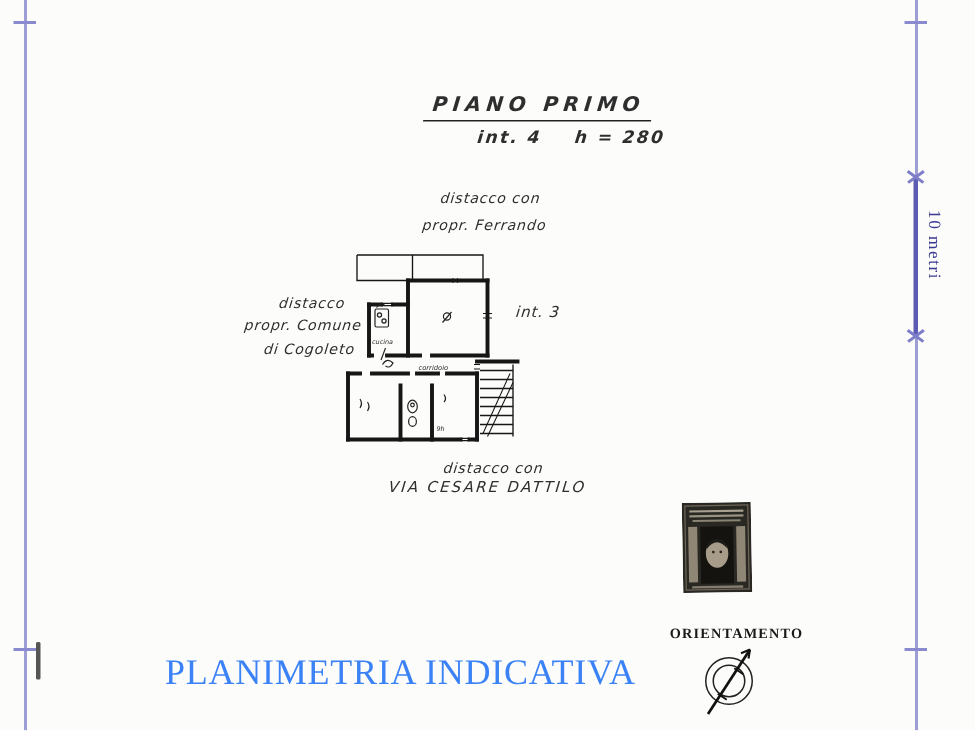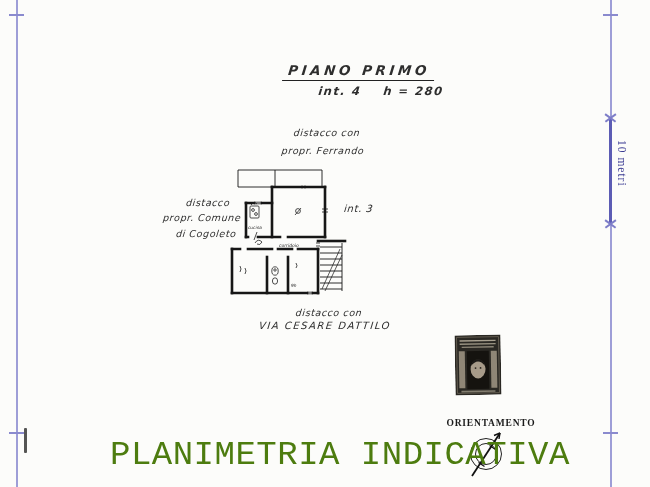--- a/index.html
+++ b/index.html
@@ -26,22 +26,22 @@
   .lbl{font-size:9.5px;letter-spacing:.6px;}
   
   .plan{position:absolute;left:228px;top:165px;}
   
   .stamp{position:absolute;left:455px;top:335px;transform:rotate(-1deg);}
   
   .orient{position:absolute;left:443px;top:418px;width:96px;text-align:center;
         font-family:"Liberation Serif",serif;font-weight:bold;font-size:9.5px;letter-spacing:.8px;color:#1a1a1a;}
   .compass{position:absolute;left:467px;top:430px;}
   
-  .footer{position:absolute;left:110px;top:436px;font-family:Liberation Mono, monospace;
-        font-size:34px;color:#4d7c0f;letter-spacing:.5px;}
+  .footer{position:absolute;left:110px;top:436px;font-family:Liberation Serif, serif;
+        font-size:24px;color:#3b82f6;letter-spacing:.5px;}
   .artifact{position:absolute;left:24px;top:428px;width:3px;height:25px;background:#2b2b2b;opacity:.8;border-radius:1px;}
 </style>
 </head>
 <body>
 
 <div class="page">
 
   <div class="vline left"></div>
   <div class="vline right"></div>
   <div class="htick" style="left:9px;top:14px;"></div>

